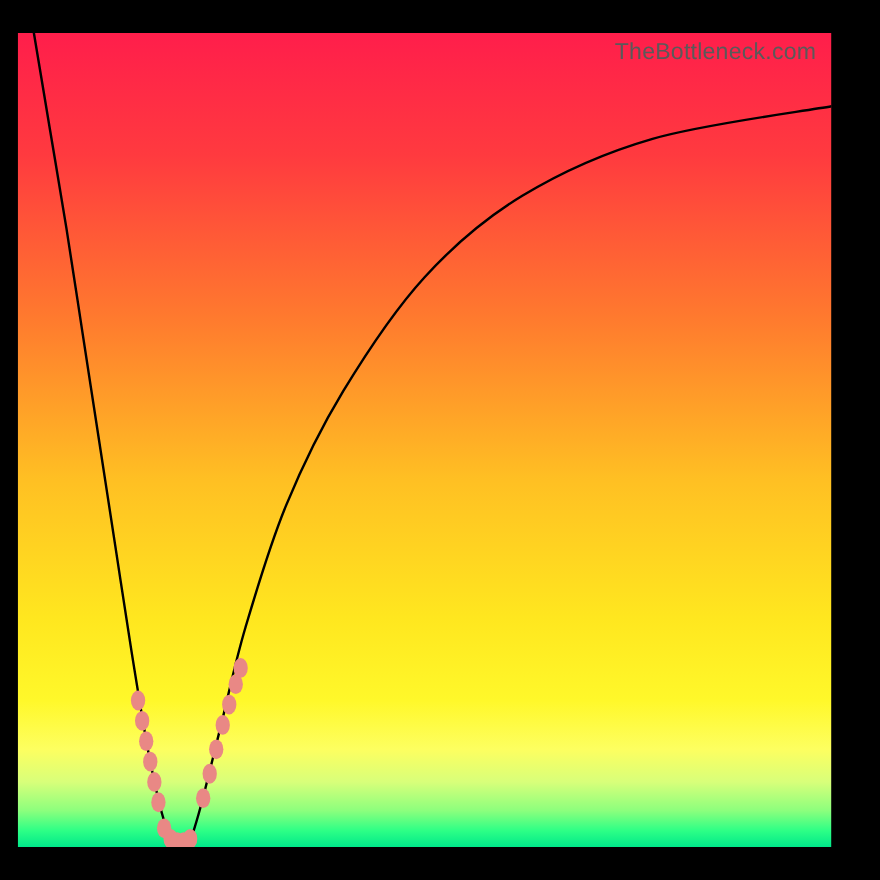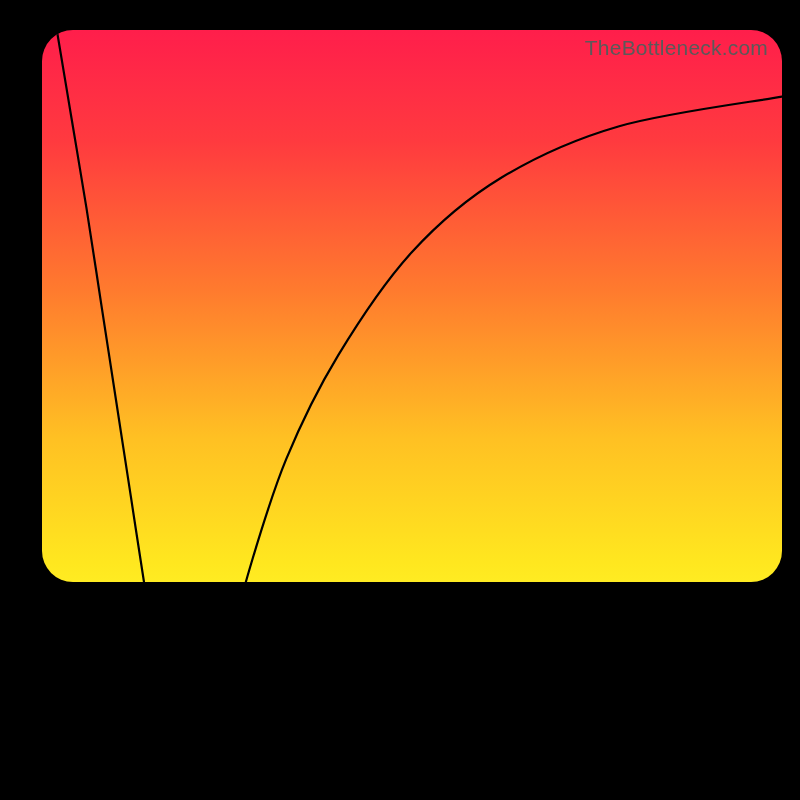--- a/index.html
+++ b/index.html
@@ -12,26 +12,25 @@
     font-family: Arial, Helvetica, sans-serif;
   }
   .frame {
     position: absolute;
     left: 0; top: 0;
     width: 800px; height: 800px;
     background: #000;
   }
   .plot {
     position: absolute;
-    left: 42px;
+    left: 16px;
     top: 30px;
     width: 740px;
-    height: 552px;
+    height: 740px;
     overflow: hidden;
-    border-radius: 31px;
   }
   .gradient {
     position: absolute;
     left: 0; top: 0; right: 0; bottom: 0;
   }
   .watermark {
     position: absolute;
     top: 6px;
     right: 14px;
     color: #5a5a5a;

